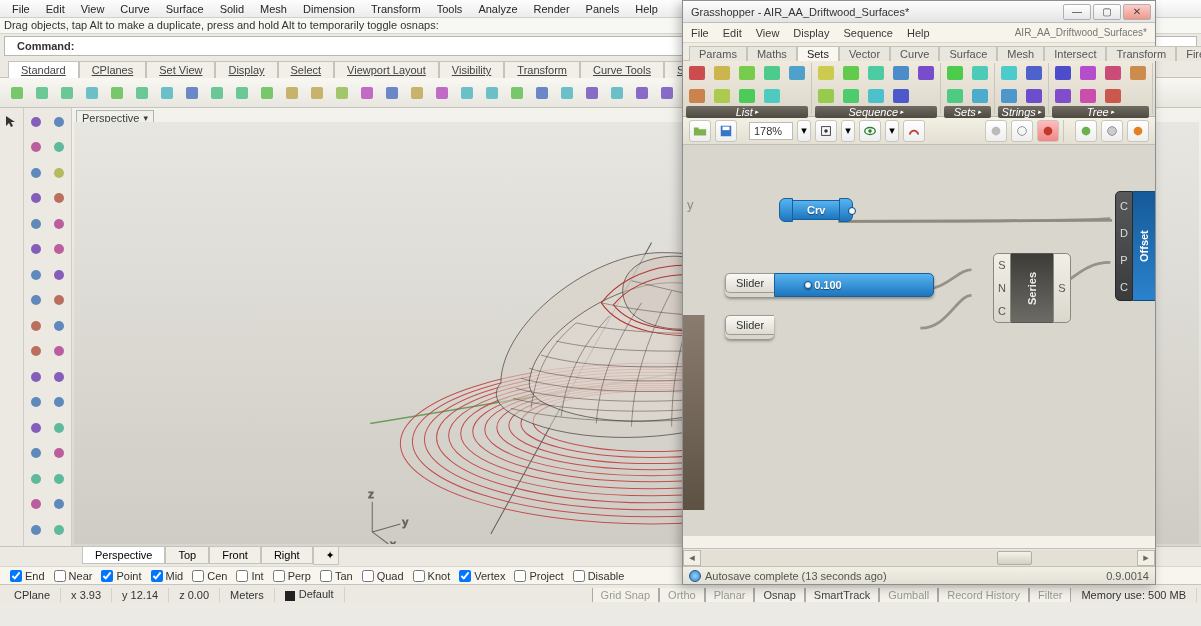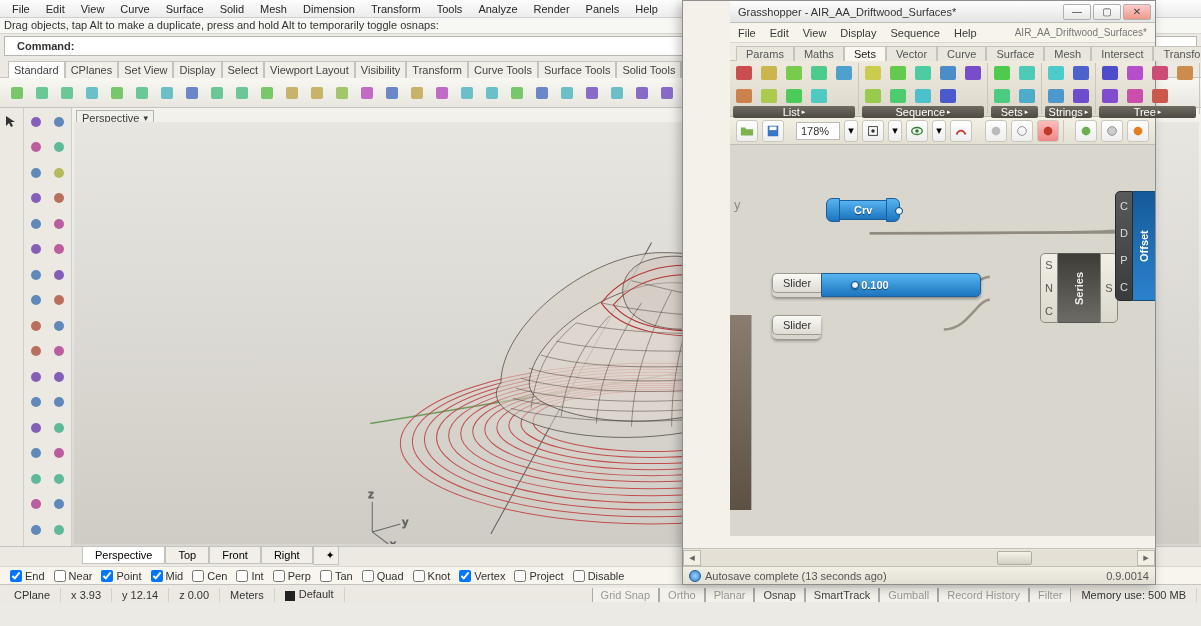--- a/index.html
+++ b/index.html
@@ -10,21 +10,21 @@
 .menu-bar span { padding: 1px 8px; color:#262626; cursor:default;}
 
 
 .hint-line {height:16px; background:#f7f7f3; padding:1px 4px; color:#333; border-bottom:1px solid #d6d6cf;}
 .cmd-row {height:20px; display:flex; align-items:center; background:#fff; border:1px solid #b8b8b0; margin:2px 4px;}
 .cmd-row .lbl{background:#fff; padding:2px 12px; font-weight:bold; color:#333;}
 .cmd-row input{flex:1; border:none; outline:none; font-size:11px; padding:2px;}
 
 
 .rhino-tabs{height:20px; display:flex; align-items:flex-end; gap:0; padding:0 8px 0 8px; background:#ece9e2; border-bottom:1px solid #c4c4be;}
-.rhino-tabs span{padding:2px 5px; background:#f1efe8; border:1px solid #c4c4be; border-bottom:none; color:#444; position:relative; top:1px; cursor:default; white-space:nowrap;}
+.rhino-tabs span{padding:2px 12px; background:#f1efe8; border:1px solid #c4c4be; border-bottom:none; color:#444; position:relative; top:1px; cursor:default; white-space:nowrap;text-decoration:underline;}
 .rhino-tabs span.active{background:#fff;}
 
 
 .toolbar-row{height:30px; display:flex; align-items:center; gap:3px; padding:2px 6px; background:linear-gradient(#f8f7f2,#e8e6df); border-bottom:1px solid #c4c4be;}
 .ticon{width:22px;height:22px;border:1px solid transparent;display:flex;align-items:center;justify-content:center;border-radius:2px;cursor:default;}
 .ticon svg{width:16px;height:16px;}
 
 
 .main-area{position:relative; height:438px; display:flex;}
 .left-tool-col{width:24px; background:#ece9e2; border-right:1px solid #cfcdc6; padding:4px 2px; display:flex; flex-direction:column; gap:3px;}
@@ -51,41 +51,41 @@
 .osnap-row input{width:12px;height:12px;}
 
 
 .status-bar{height:20px; display:flex; align-items:center; padding:0 4px; background:#ece9e2; border-top:1px solid #c4c4be; gap:0;}
 .status-bar .cell{padding:1px 10px;border-right:1px solid #d3d1ca;color:#333;white-space:nowrap;}
 .status-bar .btncell{padding:1px 8px;border-left:1px solid #aaa;border-right:1px solid #aaa;background:#f3f1ea;color:#444;cursor:default;}
 .status-bar .btncell.off{color:#9a9a94;}
 .status-bar .fill{flex:1;}
 
 
-.gh-window{position:absolute; top:0; left:682px; width:474px; height:585px; background:#f3f1ea; border:1px solid #8e8e8e; box-shadow:-3px 3px 10px rgba(0,0,0,.25);padding-left:47px;}
+.gh-window{position:absolute; top:0; left:682px; width:474px; height:585px; background:#f3f1ea; border:1px solid #8e8e8e; box-shadow:-3px 3px 10px rgba(0,0,0,.25);}
 .gh-title{height:22px;background:linear-gradient(#fdfdfd,#e4e4e4);display:flex;align-items:center;padding:0 4px;border-bottom:1px solid #bfbfbf;}
 .gh-title .txt{flex:1;color:#333;padding-left:4px;}
 .gh-title .winbtn{width:28px;height:16px;border:1px solid #b0b0b0;background:linear-gradient(#fff,#e7e7e7);margin-left:2px;display:flex;align-items:center;justify-content:center;font-size:10px;color:#444;border-radius:2px;}
 .gh-title .winbtn.cl{background:linear-gradient(#fcc,#e98);}
 
 .gh-menu{height:20px;display:flex;align-items:center;justify-content:space-between;padding:0 8px;background:#f6f4eb;border-bottom:1px solid #dad7cf;}
 .gh-menu .l{display:flex; gap:14px;}
 .gh-menu .l span{color:#3a3a3a;cursor:default;}
 .gh-menu .r{color:#777;font-size:10px;}
 
 .gh-tabs{height:18px;display:flex;align-items:flex-end;gap:0;padding:0 6px;background:#efece3;border-bottom:1px solid #c4c1b9;}
 .gh-tabs span{padding:1px 9px;border:1px solid #c6c3ba;border-bottom:none;background:#e9e6dd;color:#555;white-space:nowrap;position:relative;top:1px;cursor:default;}
 .gh-tabs span.active{background:#f9f7ef;color:#222;}
 
 
 .gh-ribbon{height:56px;display:flex;gap:2px;padding:2px;background:linear-gradient(#efeadd,#dbd7ca);border-bottom:1px solid #b9b6ae;}
 .gh-group{display:flex;flex-direction:column;justify-content:space-between;border-right:1px solid #c9c6bd;padding:0 3px 0 1px;}
 .gh-group .icons{display:grid;grid-auto-flow:column;grid-template-rows:20px 20px;gap:3px 3px;}
 .gh-group .gicon{width:22px;height:19px;display:flex;align-items:center;justify-content:center;}
-.gh-group .glabel{height:13px;background:linear-gradient(#6f6b61,#4e4a42);color:#fff;font-size:9px;border-radius:2px;padding:0 2px;display:flex;align-items:center;justify-content:center;gap:2px;}
+.gh-group .glabel{height:13px;background:linear-gradient(#6f6b61,#4e4a42);color:#fff;font-size:9px;border-radius:2px;padding:0 2px;display:flex;align-items:center;justify-content:center;gap:2px;font-style:italic;}
 .gh-group .glabel .tri{font-size:7px;}
 
 
 .gh-ctb{height:28px;display:flex;align-items:center;gap:4px;padding:2px 6px;background:linear-gradient(#f3f0e4,#e3dfd3);border-bottom:1px solid #c0bdb5;}
 .gh-ctb .bbtn{width:22px;height:22px;border:1px solid #c9c6bd;border-radius:3px;display:flex;align-items:center;justify-content:center;background:linear-gradient(#fff,#eee);}
 .gh-ctb .zoom{width:44px;border:1px solid #bbb;padding:2px 4px;background:#fff;color:#333;}
 .gh-ctb .dd{width:14px;}
 .gh-ctb .spacer{flex:1;}
 .gh-ctb .eye svg, .gh-ctb .bbtn svg{width:14px;height:14px;}
 

